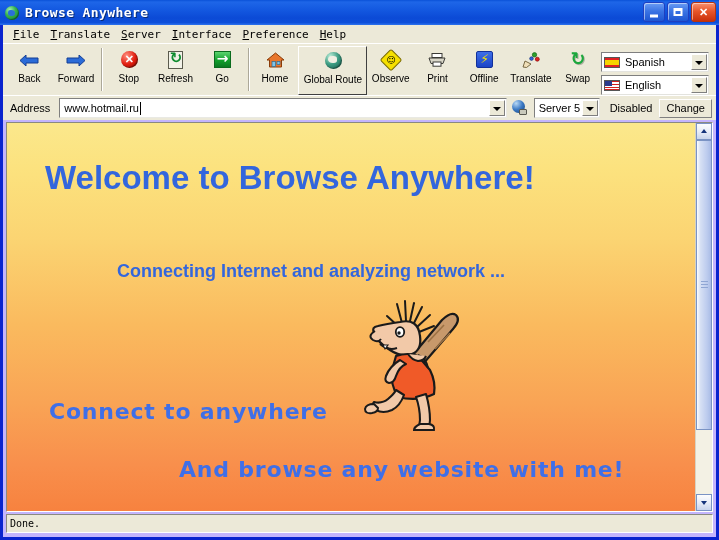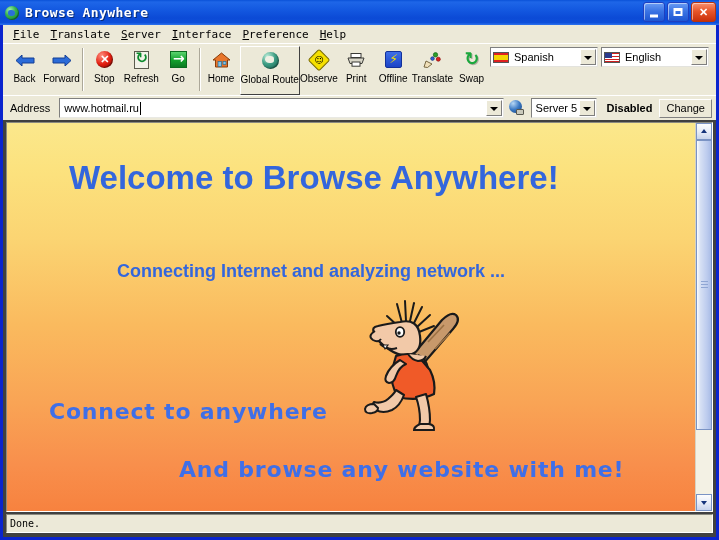--- a/index.html
+++ b/index.html
@@ -105,21 +105,21 @@
     border-top-width: 3px;
     box-sizing: border-box;
   }
 
   
   .frame {
     position: absolute;
     left: 3px; top: 25px;
     width: 713px;
     height: 512px;
-    background: #404040;
+    background: #c4b5fd;
     box-sizing: border-box;
   }
 
   
   .menubar {
     position: absolute;
     left: 0; top: 0;
     width: 713px; height: 18px;
     background: #ECE9D8;
     display: flex;
@@ -302,21 +302,21 @@
     text-align: center;
     color: #1BA83C; font-size: 18px; font-weight: bold;
     font-family: "DejaVu Sans", sans-serif;
     text-shadow: 1px 1px 0 rgba(0,0,0,.25);
   }
 
   
   .lang-box {
     margin-left: auto;
     display: flex;
-    flex-direction: row;
+    flex-direction: column;
     justify-content: flex-end;
     gap: 3px;
     padding-right: 7px;
     padding-top: 1px;
   }
   .lang-sel {
     width: 108px; height: 20px;
     background: #FFFFFF;
     border: 1px solid;
     border-color: #7F7F7F #E3E3DE #E3E3DE #7F7F7F;
@@ -467,21 +467,21 @@
   }
   .srv-text {
     font-family: "Liberation Sans", sans-serif;
     font-size: 11px;
     color: #000;
     margin-left: 4px;
   }
   .status-word {
     font-family: "Liberation Sans", sans-serif;
     font-size: 11px;
-    font-weight: bold;
+    font-weight: normal;
     color: #000;
     margin-left: 10px;
     margin-right: 7px;
     white-space: nowrap;
     flex: 0 0 auto;
   }
   .change-btn {
     height: 19px;
     padding: 0 6px;
     background: #ECE9D8;
@@ -528,21 +528,20 @@
   }
   .headline {
     position: absolute;
     left: 38px; top: 36px;
     font-family: "Liberation Sans", sans-serif;
     font-size: 33px;
     font-weight: bold;
     color: #3366DD;
     white-space: nowrap;
     letter-spacing: 0px;
-    margin-left: 24px;
   }
   .subline {
     position: absolute;
     left: 110px; top: 138px;
     font-family: "Liberation Sans", sans-serif;
     font-size: 18px;
     font-weight: bold;
     color: #3366DD;
     white-space: nowrap;
   }

